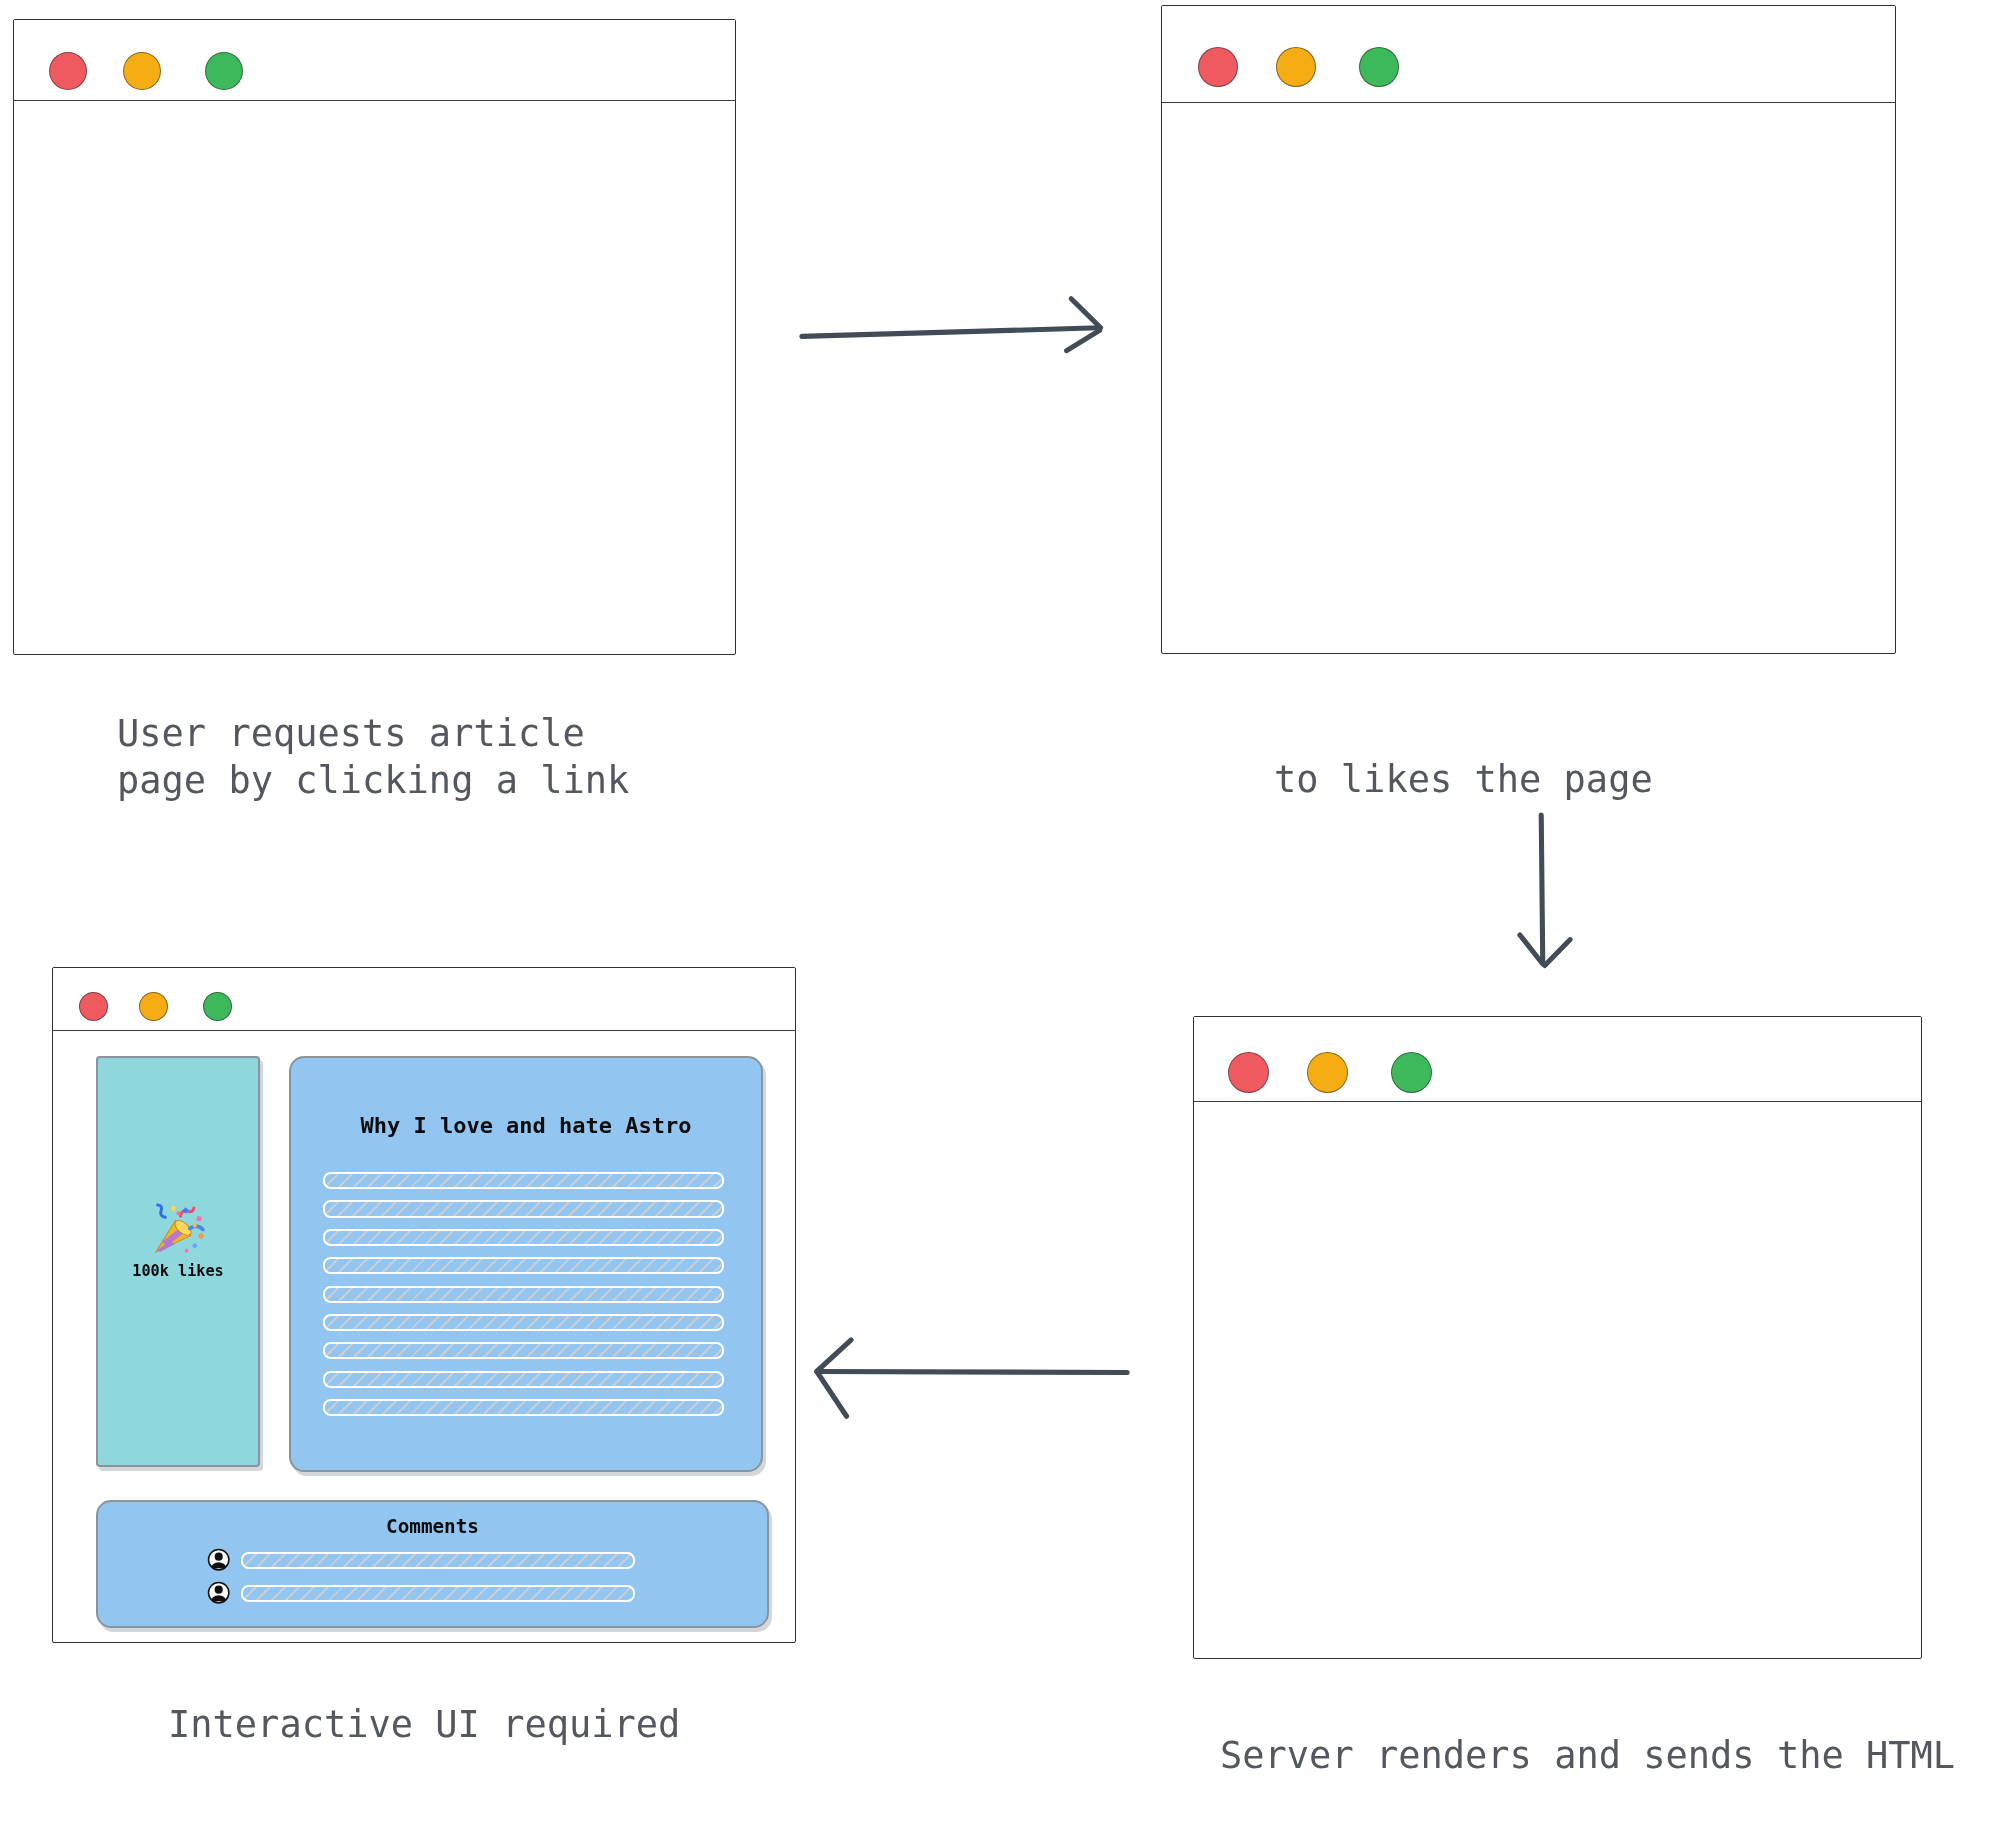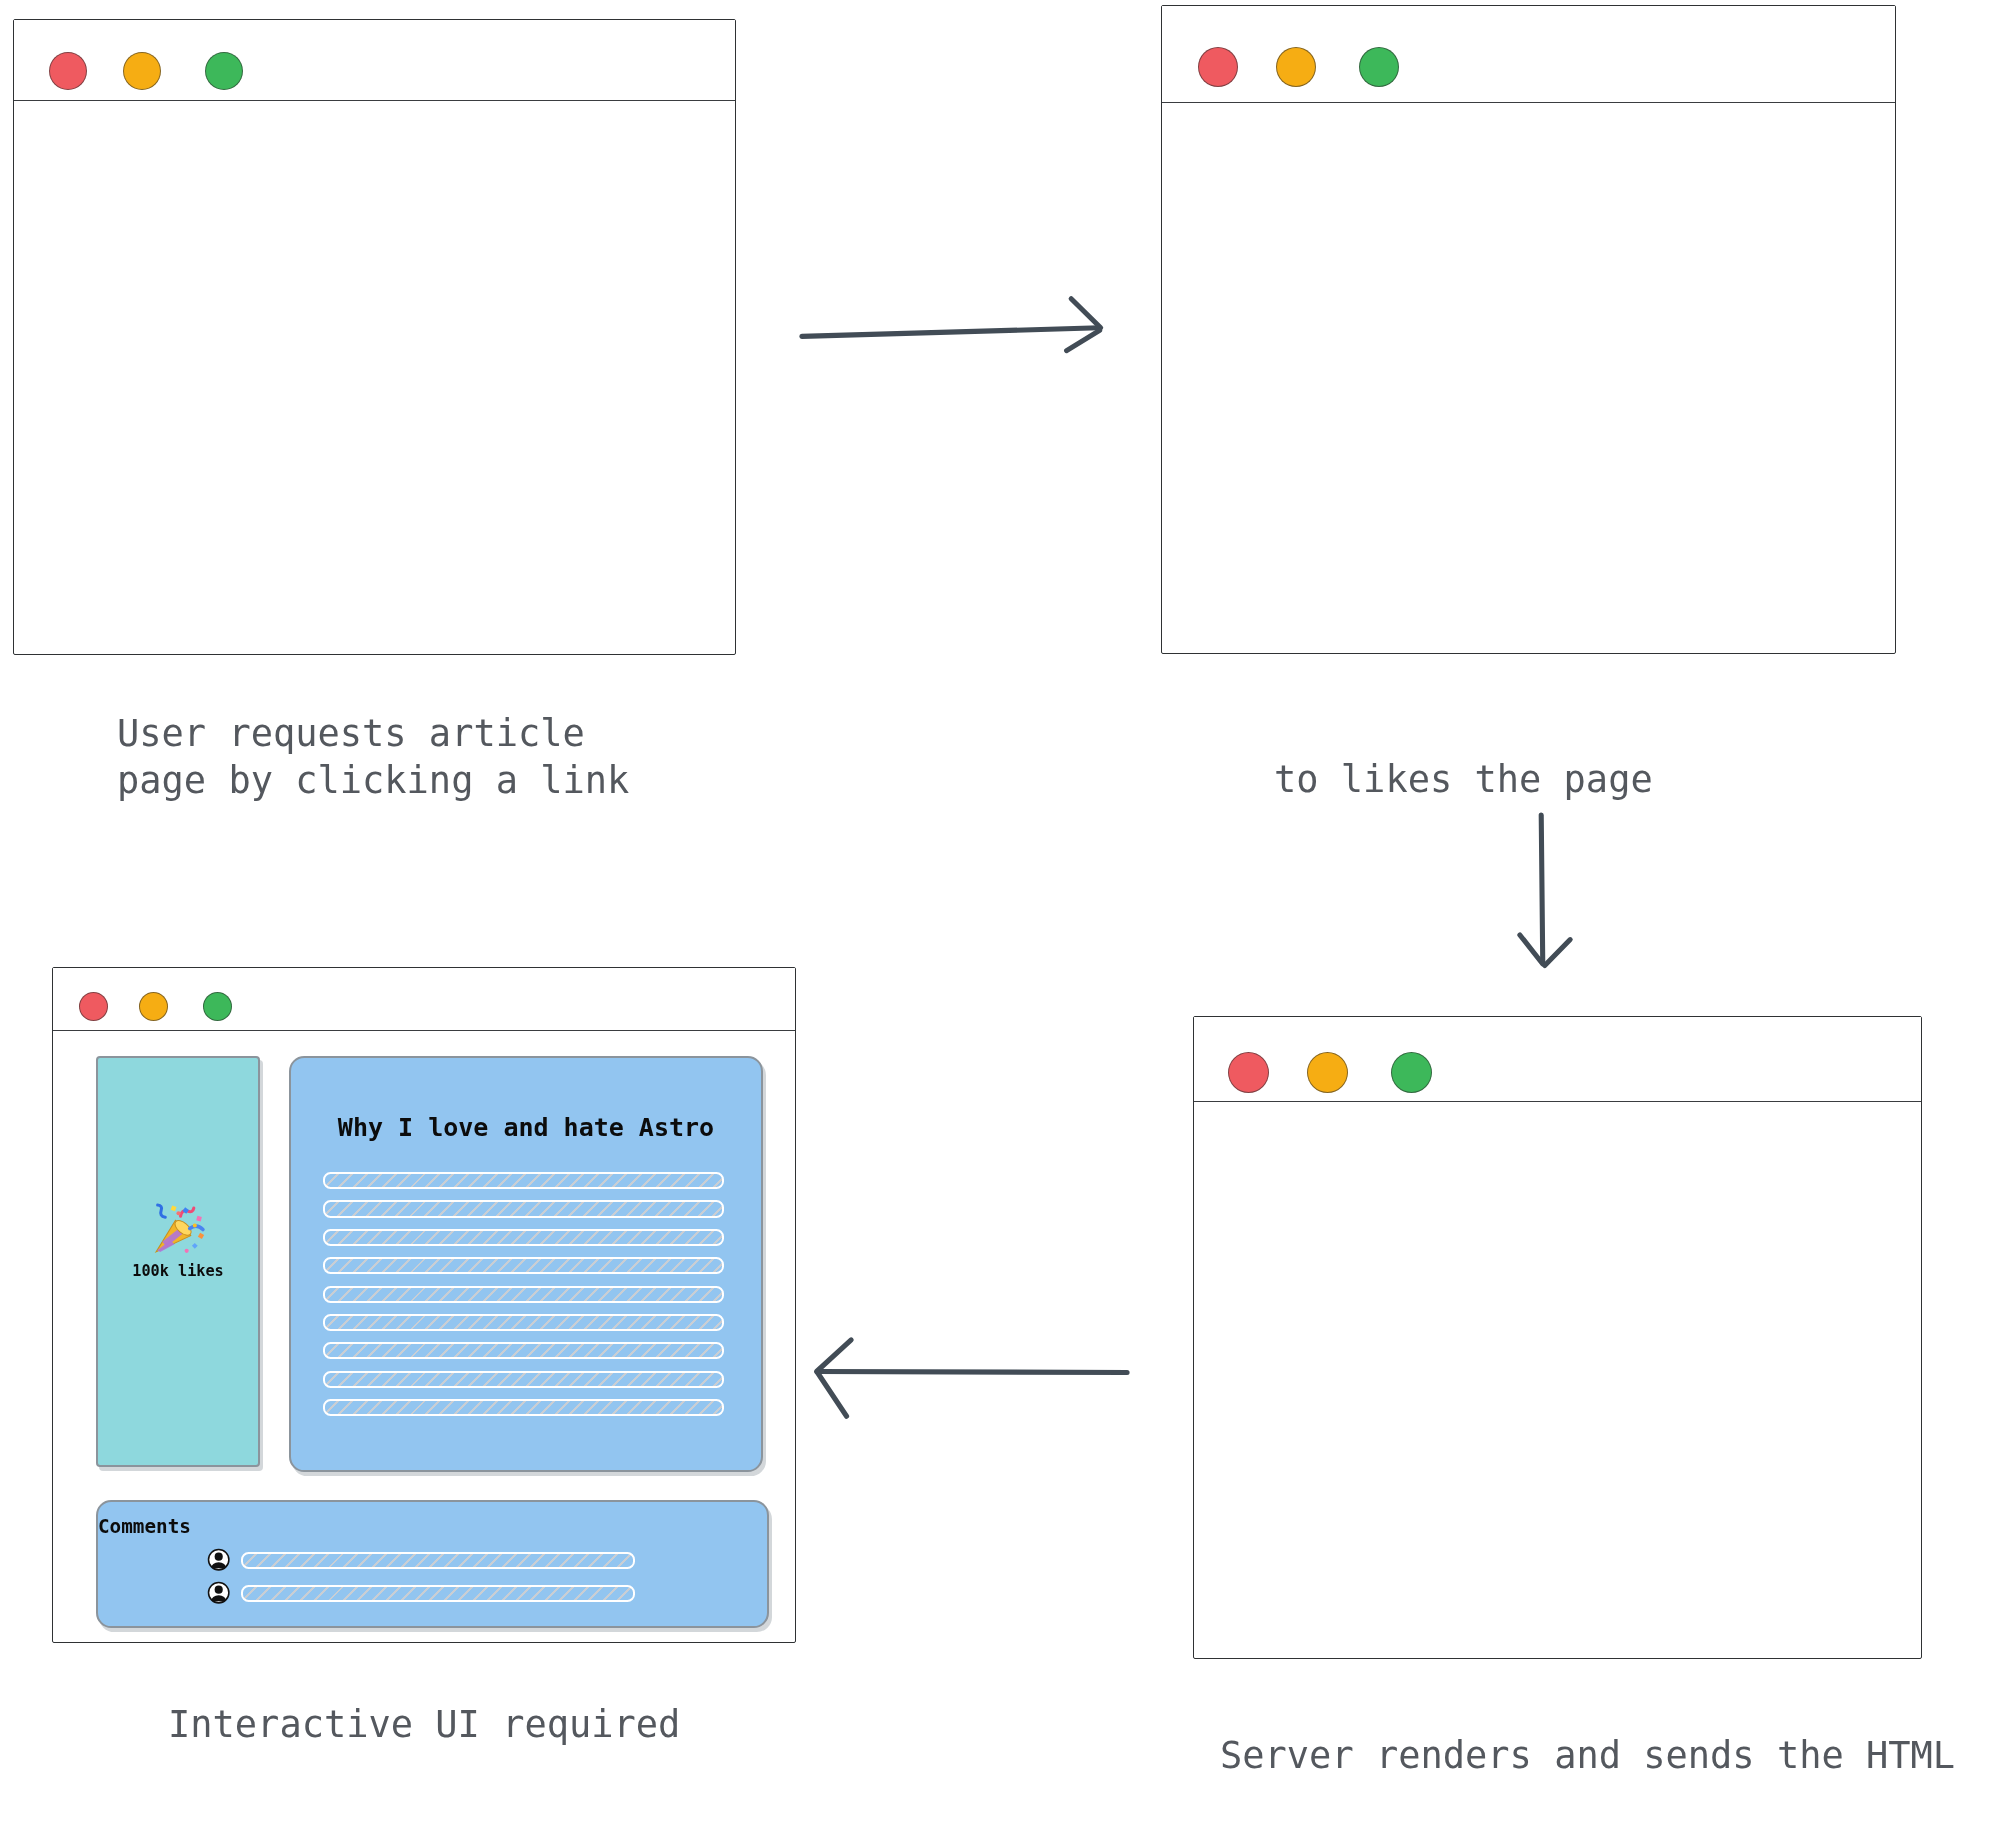--- a/index.html
+++ b/index.html
@@ -68,38 +68,38 @@
   .card{
     position:absolute;box-sizing:border-box;border:2px solid #8b949c;
     box-shadow:3px 4.1px 0 rgba(130,140,150,.35);
   }
   #likes-card{left:43px;top:88px;width:164px;height:411px;background:#8ed8dd;border-radius:4px;}
   #article-card{left:236px;top:88px;width:474px;height:416px;background:#92c5f0;border-radius:15.2px;}
   #comments-card{left:43px;top:532px;width:673px;height:128px;background:#92c5f0;border-radius:15.2px;}
 
   #article-title{
     position:absolute;left:0;right:0;top:55px;text-align:center;
-    font-size:25px;font-weight:bold;color:#0c0c0c;
+    font-size:22px;font-weight:bold;color:#0c0c0c;
   }
   #article-lines{position:absolute;left:31.5px;top:114px;}
   .ph-line{
     width:397px;height:13.2px;border:2px solid #ffffff;border-radius:7.6px;
     margin-bottom:11.2px;
     background:repeating-linear-gradient(135deg, rgba(255,255,255,0) 0 8.1px, #c9ced4 8.1px 10.2px);
   }
   .ph-line.cmt{width:390px;}
 
   #likes-emoji{position:absolute;left:50%;top:144px;transform:translateX(-50%);}
   #likes-label{
     position:absolute;left:0;right:0;top:204px;text-align:center;
     font-size:15.2px;font-weight:bold;color:#0c0c0c;
   }
 
   #comments-title{
-    position:absolute;left:0;right:0;top:13.2px;text-align:left;
+    position:absolute;left:0;right:0;top:13.2px;text-align:center;
     font-size:19.3px;font-weight:bold;color:#0c0c0c;
   }
   .comment-row{position:absolute;left:0;width:100%;}
   .comment-avatar{position:absolute;left:109px;top:0;}
   .comment-row .ph-line{position:absolute;left:143px;top:4.1px;margin:0;}
   #comment-row-1{top:46px;}
   #comment-row-2{top:79px;}
 
   #arrow-layer{position:absolute;left:0;top:0;pointer-events:none;}
 </style>

